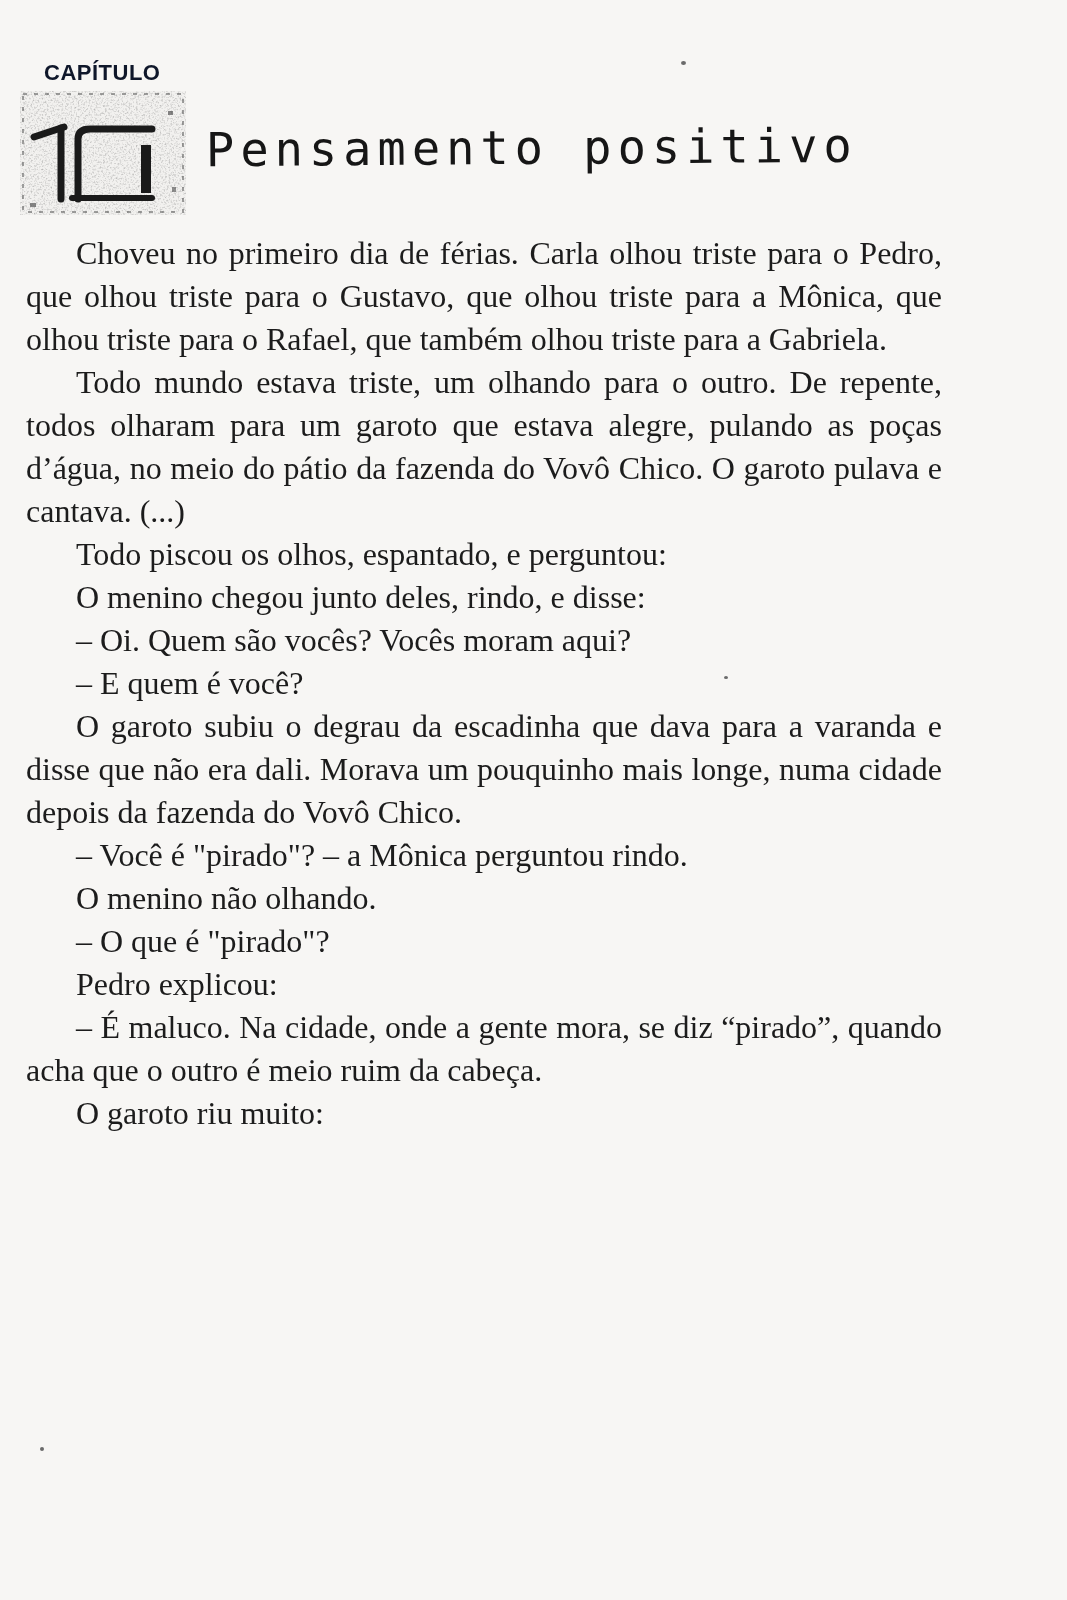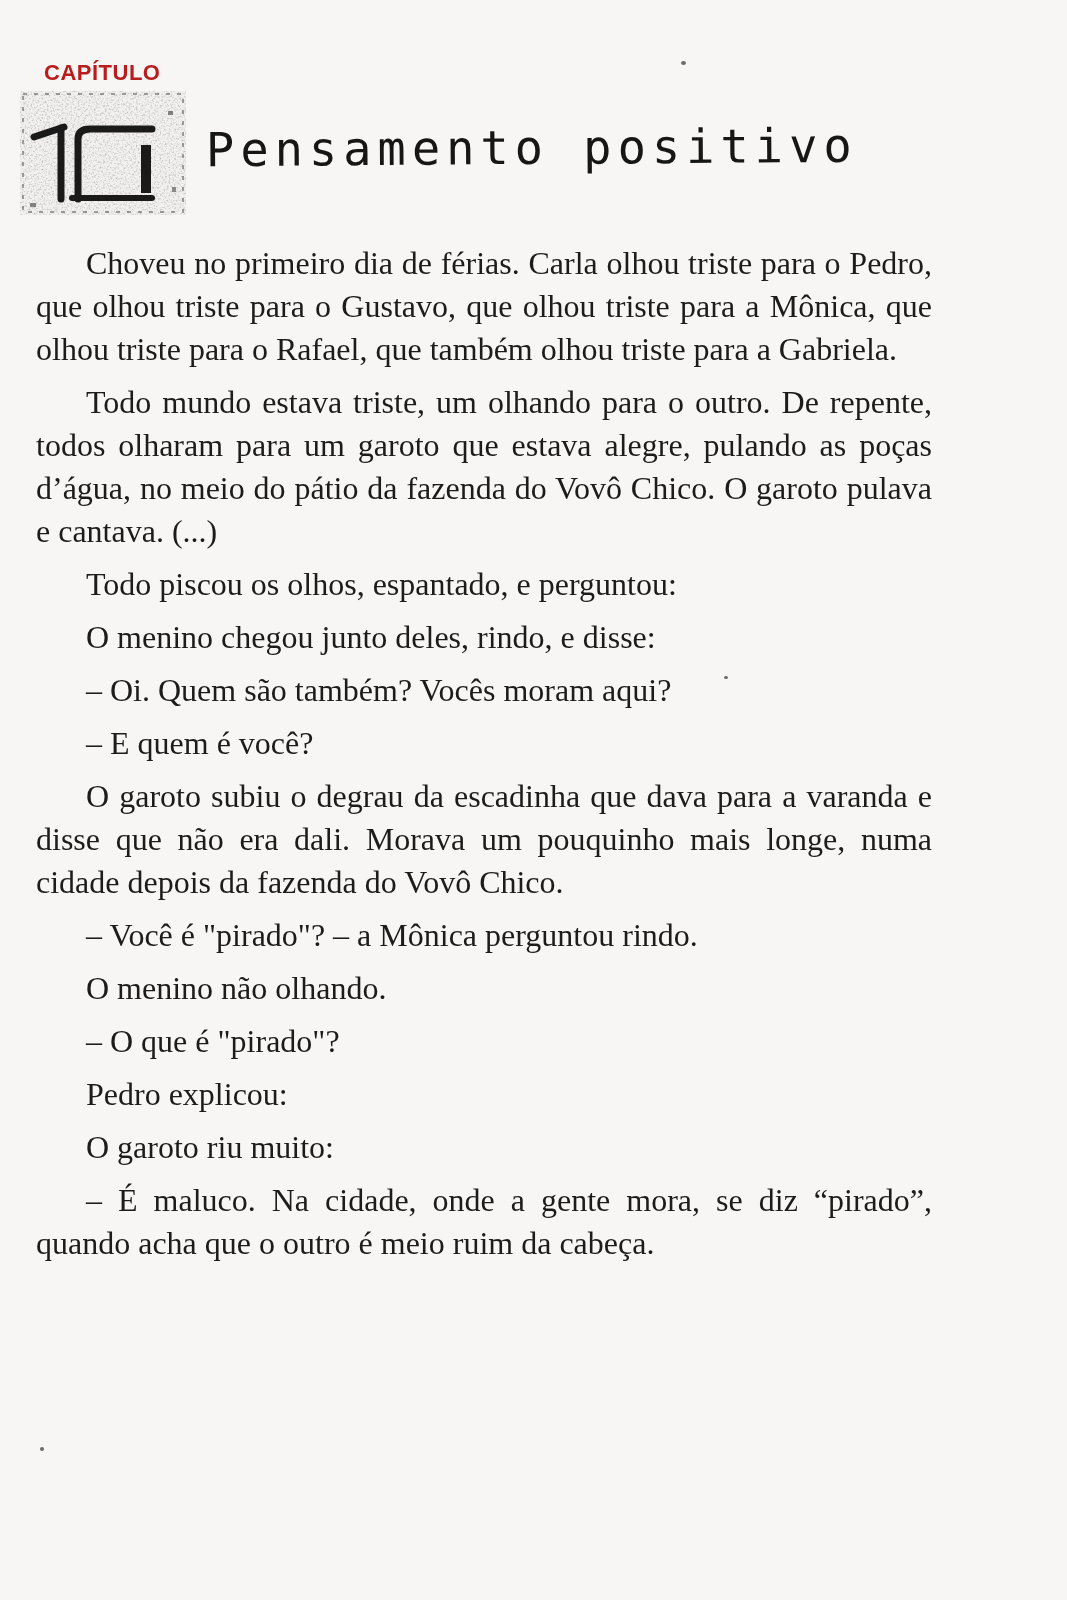--- a/index.html
+++ b/index.html
@@ -11,21 +11,21 @@
     position: relative;
     overflow: hidden;
   }
   .page { position: absolute; inset: 0; }
 
   
   .chapter-label {
     position: absolute; left: 44px; top: 60px;
     font-family: "Liberation Sans", sans-serif;
     font-weight: 700; font-size: 22px; letter-spacing: 0.5px;
-    color: #b91c1c;
+    color: #0f172a;
   }
   .badge {
     position: absolute; left: 20px; top: 91px;
     width: 166px; height: 124px;
   }
   .page-title {
     position: absolute; left: 206px; top: 120px;
     font-family: "DejaVu Sans Mono", monospace;
     font-size: 47px; letter-spacing: 6px;
     color: #161616;
@@ -33,21 +33,21 @@
     white-space: nowrap;
   }
 
   
   .body-text {
     position: absolute; left: 26px; top: 232px; width: 916px;
     font-size: 32px; line-height: 43px;
     text-align: justify;
     text-justify: inter-word;
   }
-  .body-text p { margin: 10px; text-indent: 50px; }
+  .body-text p { margin: 0; text-indent: 50px; }
 
   
   .speck { position: absolute; background: #6a6a6a; border-radius: 50%; }
   .speck-a { left: 681px; top: 61px;  width: 5px; height: 4px; }
   .speck-b { left: 724px; top: 676px; width: 4px; height: 3px; }
   .speck-c { left: 40px;  top: 1447px; width: 4px; height: 4px; }
 
   .sr-only {
     position: absolute; width: 1px; height: 1px;
     overflow: hidden; clip: rect(0 0 0 0); white-space: nowrap;
@@ -86,28 +86,28 @@
     </svg>
   </div>
 
   <div class="page-title">Pensamento positivo</div>
 
   <div class="body-text">
     <p>Choveu no primeiro dia de férias. Carla olhou triste para o Pedro, que olhou triste para o Gustavo, que olhou triste para a Mônica, que olhou triste para o Rafael, que também olhou triste para a Gabriela.</p>
     <p>Todo mundo estava triste, um olhando para o outro. De repente, todos olharam para um garoto que estava alegre, pulando as poças d’água, no meio do pátio da fazenda do Vovô Chico. O garoto pulava e cantava. (...)</p>
     <p>Todo piscou os olhos, espantado, e perguntou:</p>
     <p>O menino chegou junto deles, rindo, e disse:</p>
-    <p>– Oi. Quem são também? Vocês moram aqui?</p>
+    <p>– Oi. Quem são vocês? Vocês moram aqui?</p>
     <p>– E quem é você?</p>
     <p>O garoto subiu o degrau da escadinha que dava para a varanda e disse que não era dali. Morava um pouquinho mais longe, numa cidade depois da fazenda do Vovô Chico.</p>
     <p>– Você é "pirado"? – a Mônica perguntou rindo.</p>
     <p>O menino não olhando.</p>
     <p>– O que é "pirado"?</p>
     <p>Pedro explicou:</p>
+    <p>– É maluco. Na cidade, onde a gente mora, se diz “pirado”, quando acha que o outro é meio ruim da cabeça.</p>
     <p>O garoto riu muito:</p>
-    <p>– É maluco. Na cidade, onde a gente mora, se diz “pirado”, quando acha que o outro é meio ruim da cabeça.</p>
   </div>
 
   <div class="speck speck-a"></div>
   <div class="speck speck-b"></div>
   <div class="speck speck-c"></div>
 
 </div>
 
 </body></html>

